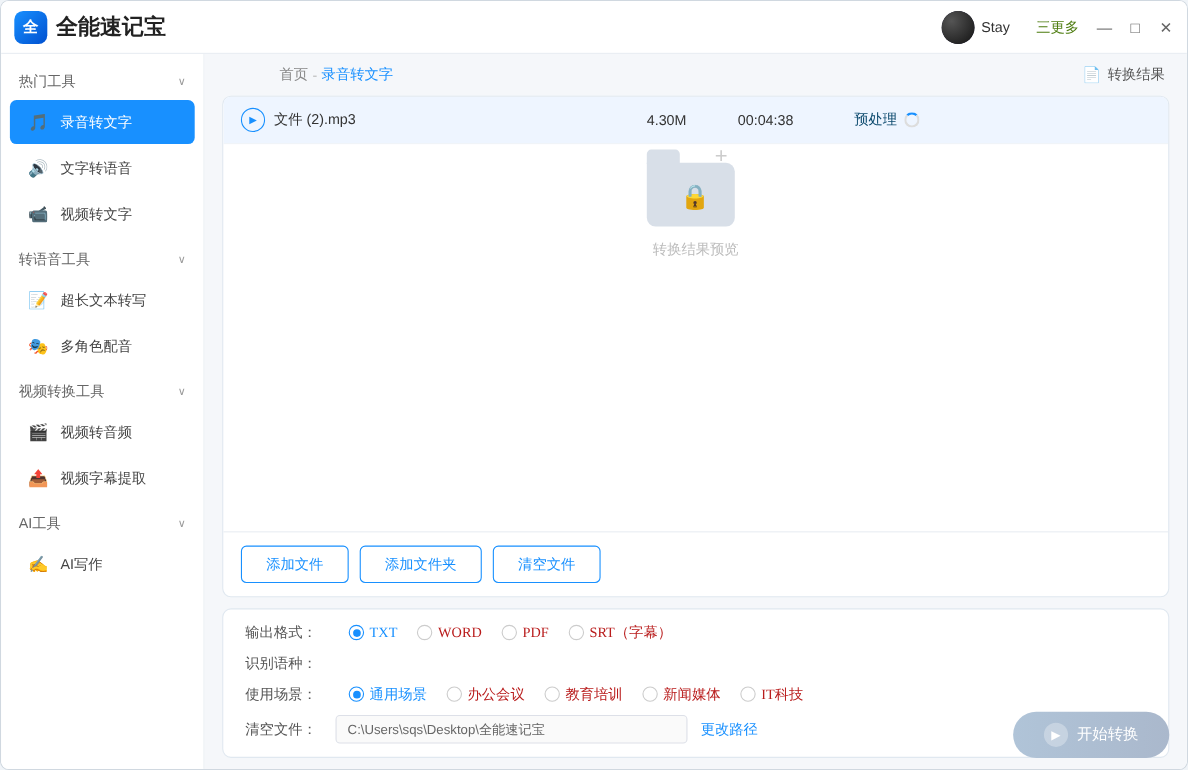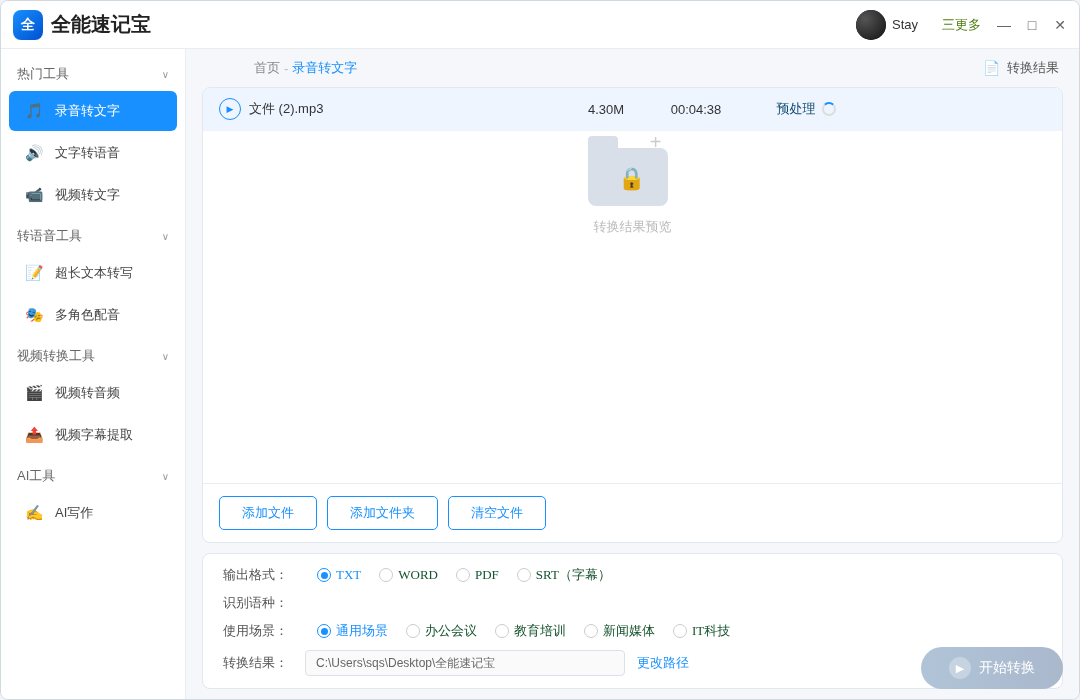--- a/index.html
+++ b/index.html
@@ -347,21 +347,21 @@
     .radio-dot.checked {
       border-color: #1890ff;
     }
     .radio-dot.checked::after {
       content: '';
       width: 7px;
       height: 7px;
       border-radius: 50%;
       background: #1890ff;
     }
-    .radio-text { color: #14532d; }
+    .radio-text { color: #b91c1c; }
     .radio-text.active-blue { color: #1890ff; }
     .path-row {
       display: flex;
       align-items: center;
       gap: 12px;
       font-size: 13px;
     }
     .path-input {
       flex: 1;
       max-width: 320px;
@@ -596,21 +596,21 @@
                 <span class="radio-text">新闻媒体</span>
               </label>
               <label class="radio-item">
                 <div class="radio-dot"></div>
                 <span class="radio-text">IT科技</span>
               </label>
             </div>
           </div>
 
           <div class="path-row">
-            <span class="option-label">转换结果：</span>
+            <span class="option-label">清空文件：</span>
             <input class="path-input" type="text" value="C:\Users\sqs\Desktop\全能速记宝" style="">
             <span class="change-path-btn">更改路径</span>
           </div>
         </div>
 
         <div style="position:absolute; right:16px; bottom:10px;">
           <button class="start-btn">
             <div class="start-btn-icon">▶</div>
             <span>开始转换</span>
           </button>

